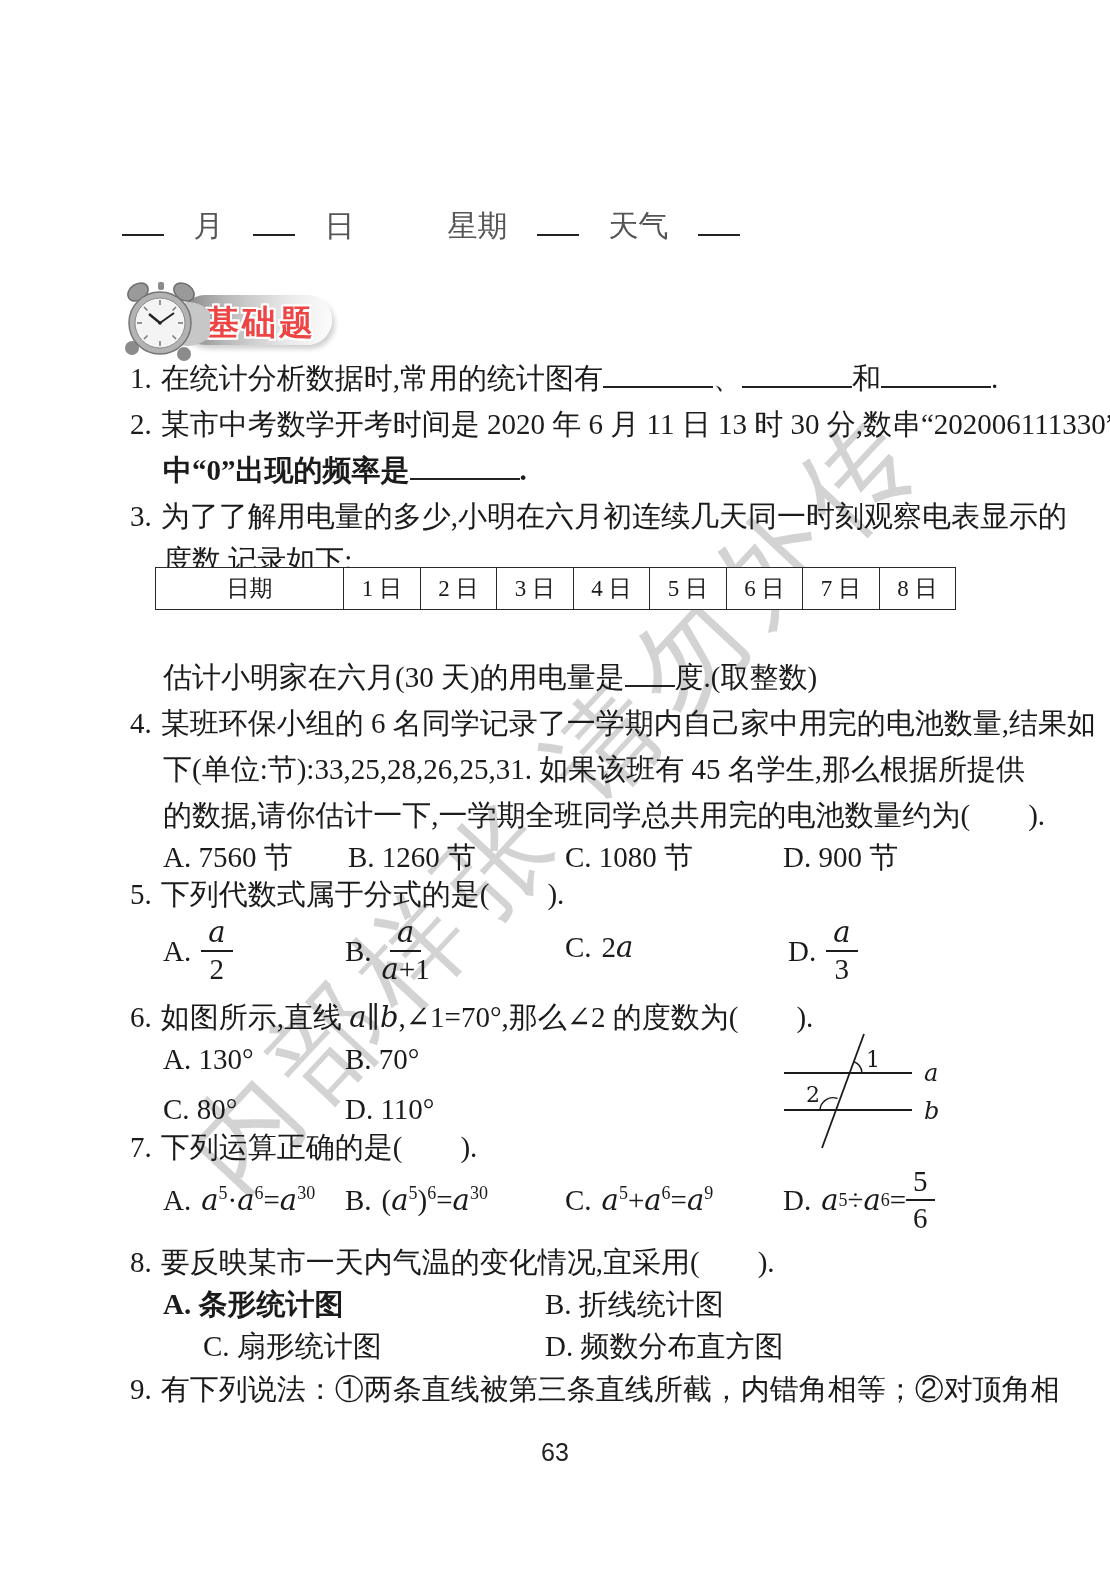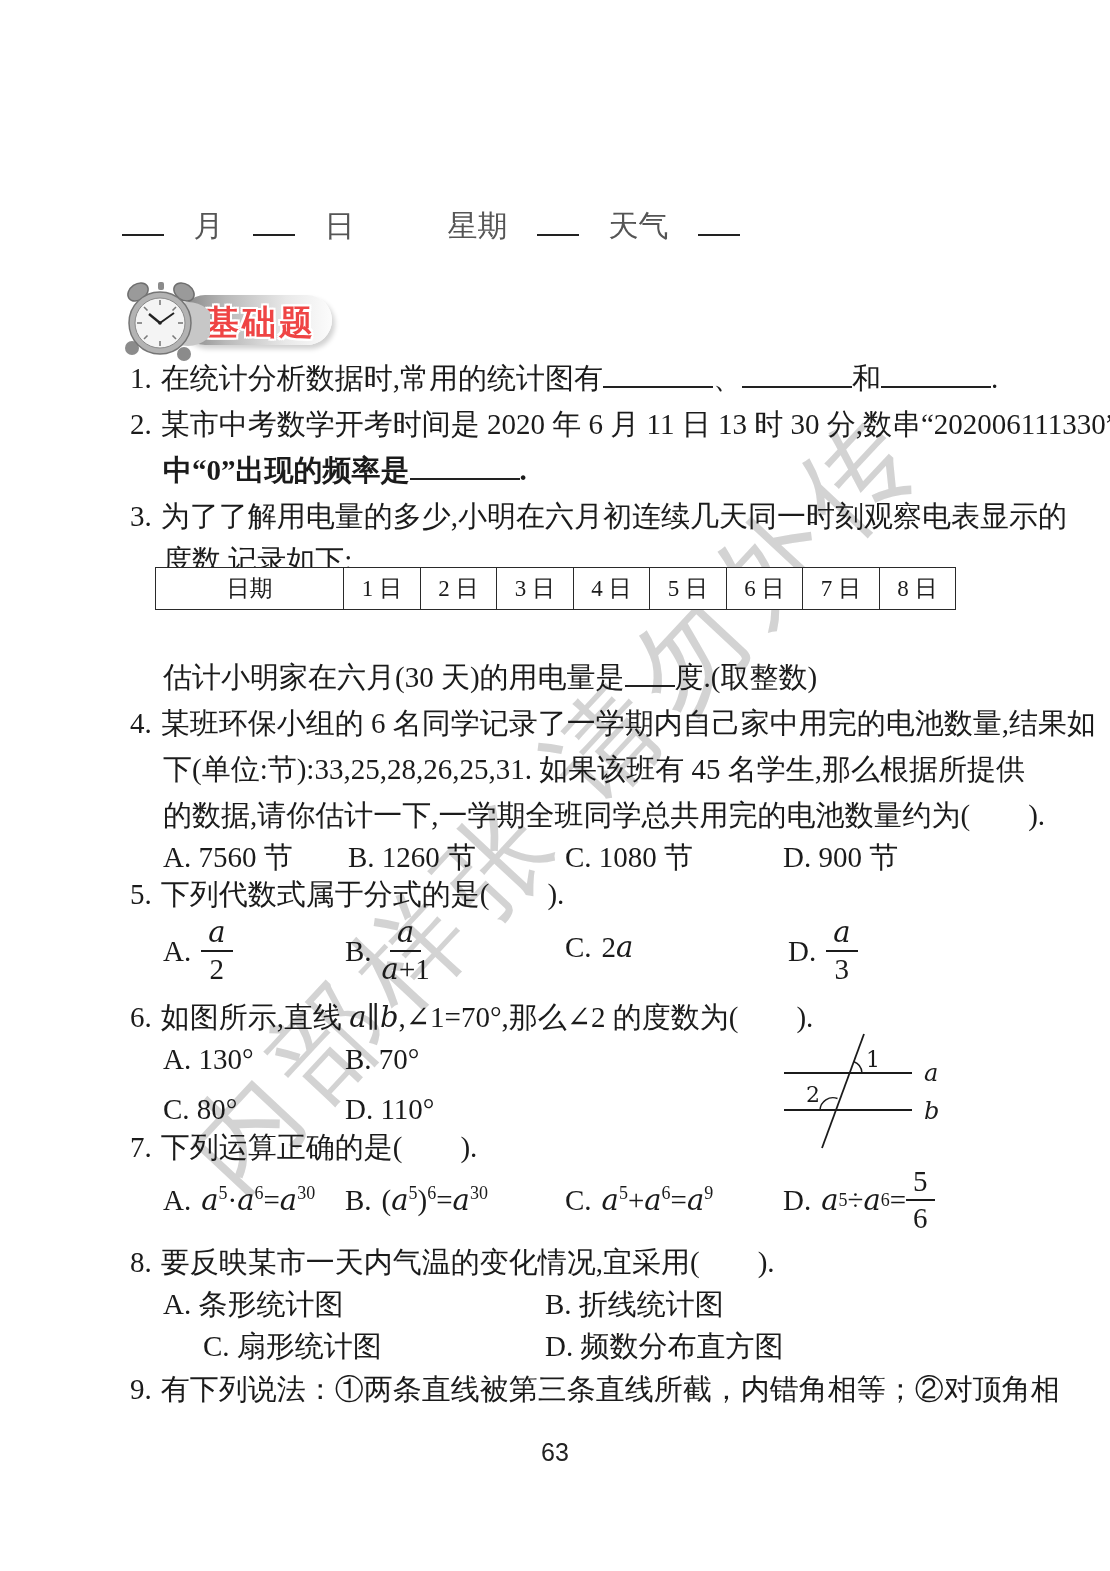--- a/index.html
+++ b/index.html
@@ -223,21 +223,21 @@
         <span>=</span>
         <span class="frac">
           <span class="num">5</span>
           <span class="den">6</span>
         </span>
     </div>
 
     <div class="abs line" style="left:130px;top:1245px;">
       <span class="qnum">8.</span><span>要反映某市一天内气温的变化情况,宜采用(　　).</span>
     </div>
-    <div class="abs line" style="left:163px;top:1287px;"><span>A. 条形统计图</span></div>
+    <div class="abs line" style="left:163px;top:1287px;font-weight:bold;"><span>A. 条形统计图</span></div>
     <div class="abs line" style="left:545px;top:1287px;"><span>B. 折线统计图</span></div>
     <div class="abs line" style="left:163px;top:1329px;margin-left:40px;"><span>C. 扇形统计图</span></div>
     <div class="abs line" style="left:545px;top:1329px;"><span>D. 频数分布直方图</span></div>
 
     <div class="abs line" style="left:130px;top:1372px;">
       <span class="qnum">9.</span><span>有下列说法：①两条直线被第三条直线所截，内错角相等；②对顶角相</span>
     </div>
 
     <div class="pagenum">63</div>
 

